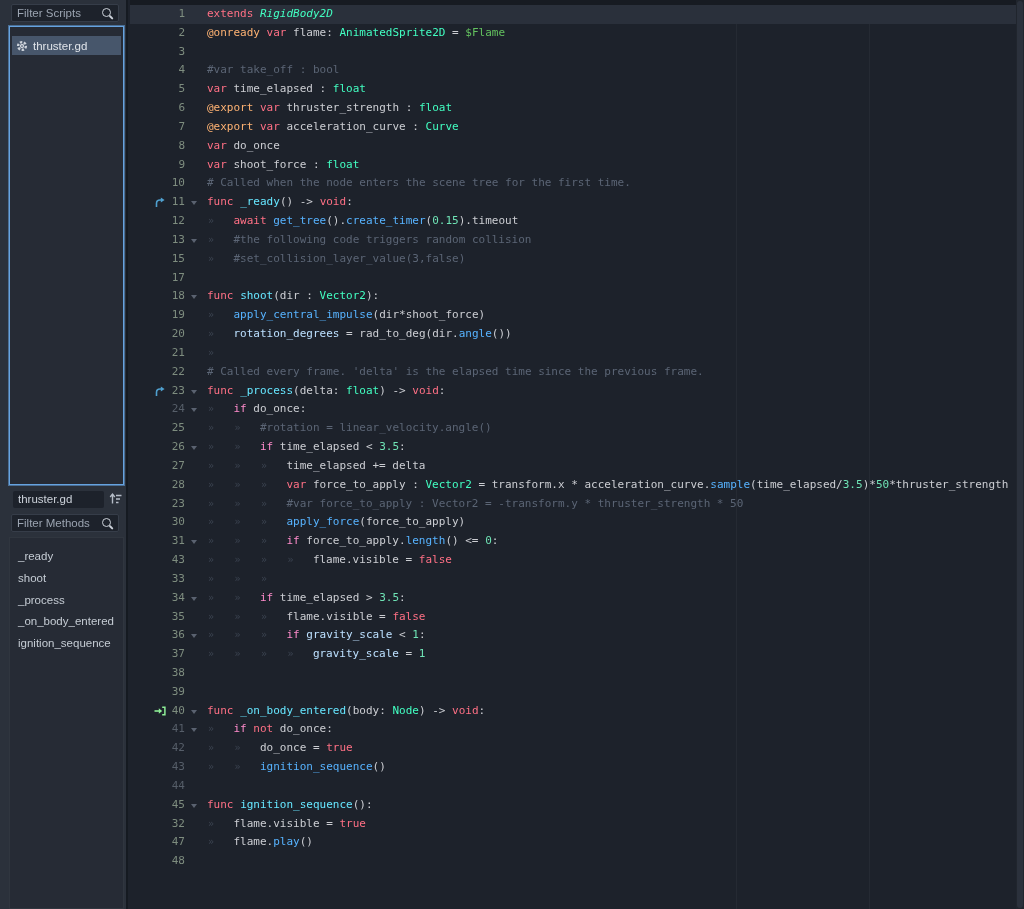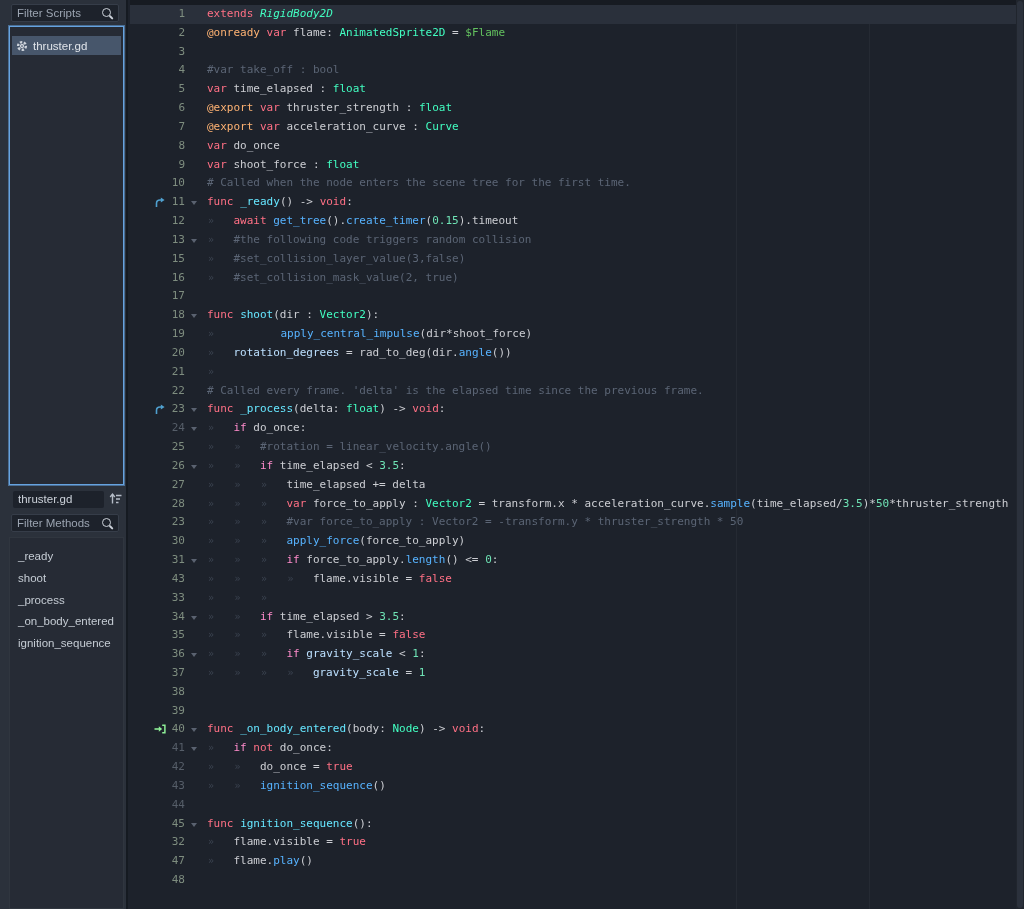--- a/index.html
+++ b/index.html
@@ -171,40 +171,35 @@
           <span class="foldarrow"></span>
         </div>
         <div class="code"><span class="tabm">»</span><span style="color: rgb(91, 101, 117); margin-top: 16px;">#the following code triggers random collision</span></div>
       </div>
       <div class="row">
         <div class="lnum">15</div>
         <div class="foldc"></div>
         <div class="code"><span class="tabm">»</span><span style="color: rgb(91, 101, 117);">#set_collision_layer_value(3,false)</span></div>
       </div>
       <div class="row">
-        <div class="lnum">16</div>
-        <div class="foldc"></div>
-        <div class="code"><span class="tabm">»</span><span style="color: rgb(91, 101, 117);">#set_collision_mask_value(2, true)</span></div>
-      </div>
-      <div class="row">
         <div class="lnum">17</div>
         <div class="foldc"></div>
         <div class="code"></div>
       </div>
       <div class="row">
         <div class="lnum">18</div>
         <div class="foldc">
           <span class="foldarrow"></span>
         </div>
         <div class="code"><span style="color: rgb(255, 112, 133);">func</span><span style="color: rgb(204, 206, 211);"> </span><span style="color: rgb(102, 230, 255);">shoot</span><span style="color: rgb(204, 206, 211);">(dir : </span><span style="color: rgb(66, 255, 194);">Vector2</span><span style="color: rgb(204, 206, 211);">):</span></div>
       </div>
       <div class="row">
         <div class="lnum">19</div>
         <div class="foldc"></div>
-        <div class="code"><span class="tabm">»</span><span style="color: rgb(87, 179, 255); margin-left: 47px;">apply_central_impulse</span><span style="color: rgb(204, 206, 211);">(dir*shoot_force)</span></div>
+        <div class="code"><span class="tabm">»</span><span style="color: rgb(87, 179, 255);">apply_central_impulse</span><span style="color: rgb(204, 206, 211);">(dir*shoot_force)</span></div>
       </div>
       <div class="row">
         <div class="lnum">20</div>
         <div class="foldc"></div>
         <div class="code"><span class="tabm">»</span><span style="color: rgb(188, 224, 255);">rotation_degrees</span><span style="color: rgb(204, 206, 211);"> = rad_to_deg(dir.</span><span style="color: rgb(87, 179, 255);">angle</span><span style="color: rgb(204, 206, 211);">())</span></div>
       </div>
       <div class="row">
         <div class="lnum">21</div>
         <div class="foldc"></div>
         <div class="code"><span class="tabm">»</span></div>

